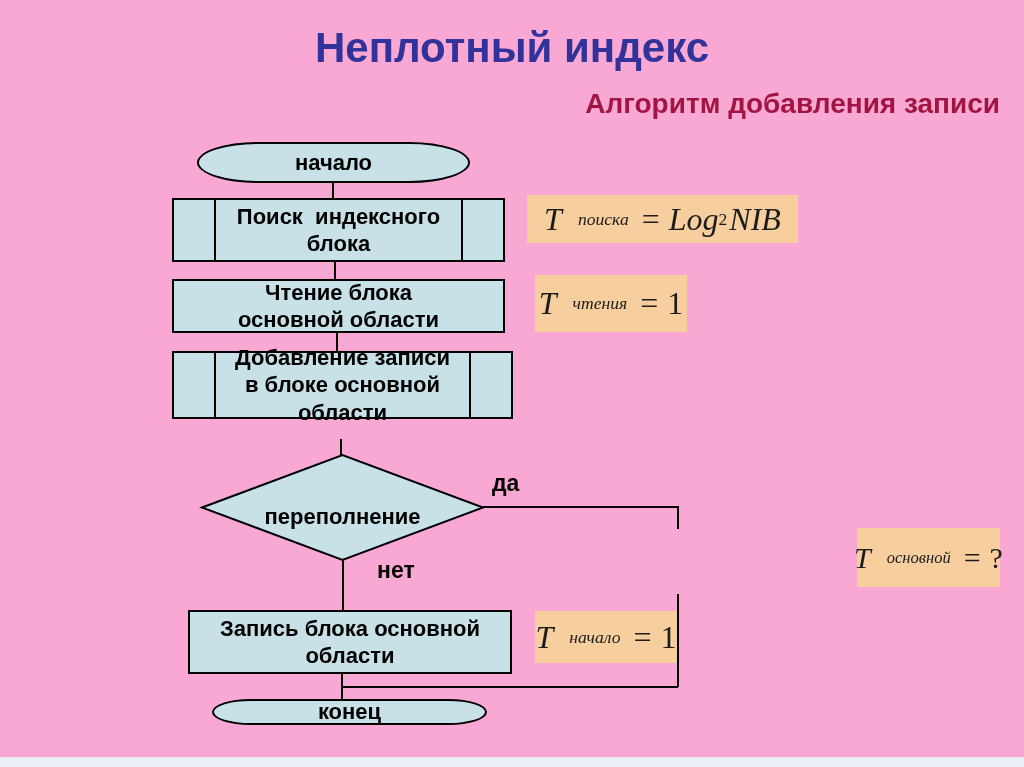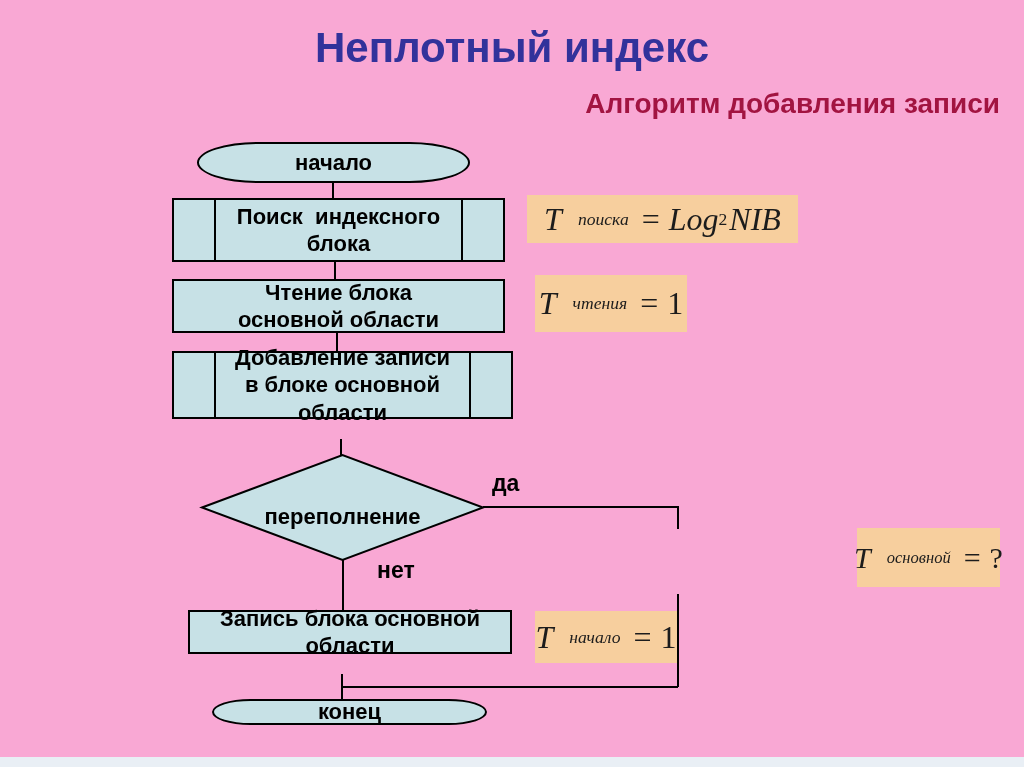--- a/index.html
+++ b/index.html
@@ -111,21 +111,21 @@
 в блоке основной
 области</span>
   </div>
 
   <div class="diamond-label">переполнение</div>
 
   <div class="branch yes">да</div>
   <div class="branch no">нет</div>
 
 
-  <div class="node" style="left:188px;top:610px;width:324px;height:44px;">
+  <div class="node" style="left:188px;top:610px;width:324px;height:64px;">
     <span class="lbl">Запись блока основной
 области</span>
   </div>
 
   <div class="node terminal" style="left:212px;top:699px;width:275px;height:26px;">
     <span class="lbl">конец</span>
   </div>
 
   <div class="formula" style="left:527px;top:195px;width:271px;height:48px;">
     <span class="f-base">T</span>

